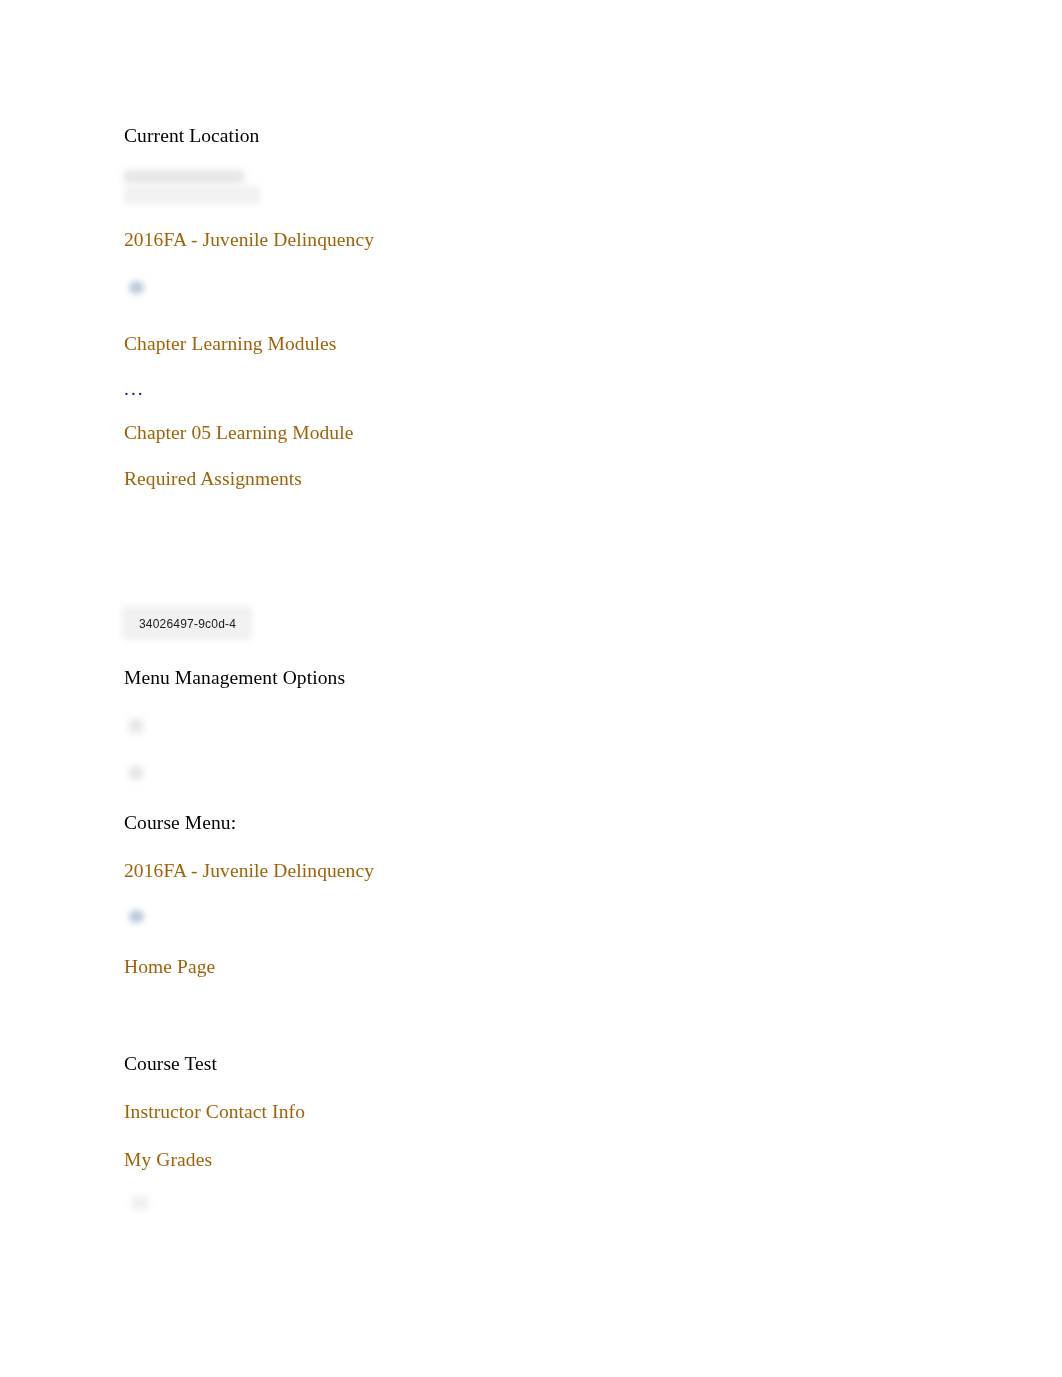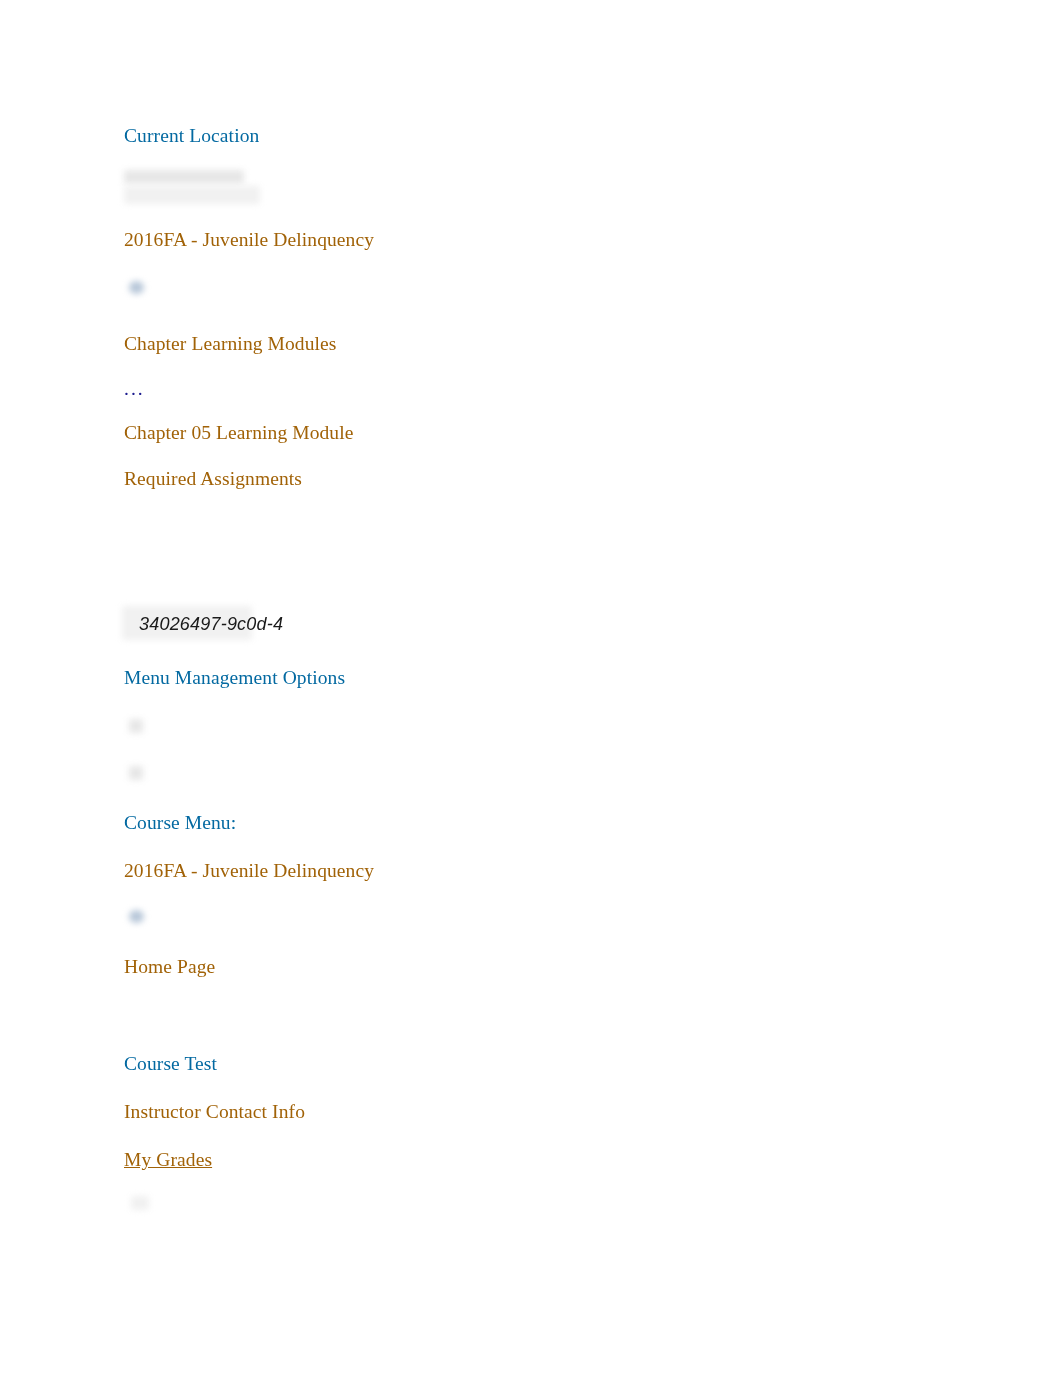--- a/index.html
+++ b/index.html
@@ -28,21 +28,21 @@
   .line {
     position: absolute;
     left: 124px;
     white-space: nowrap;
     font-size: 19.5px;
     line-height: 24px;
     letter-spacing: 0.1px;
   }
 
   .plain {
-    color: #0369a1;
+    color: #000000;
   }
 
   .link {
     color: #a16207;
     text-decoration: none;
     cursor: pointer;
   }
 
   
   .ghost {
@@ -72,26 +72,25 @@
     color: #1c1c8f;
     letter-spacing: 2px;
     font-family: "Liberation Serif", "DejaVu Serif", serif;
   }
 
   
   .idtext {
     position: absolute;
     left: 139px;
     font-family: "Liberation Sans", "DejaVu Sans", sans-serif;
-    font-size: 18px;
+    font-size: 12px;
     line-height: 20px;
     color: #1a1a1a;
     white-space: nowrap;
     letter-spacing: 0.2px;
-    font-style: italic;
   }
 </style>
 </head>
 <body>
 
 <div class="page">
 
   <div class="line plain" style="top:124px;">Current Location</div>
 
   <div class="ghost ghost-grey" style="left:124px; top:170px; width:120px; height:14px;"></div>
@@ -124,17 +123,17 @@
   <div class="line link" style="top:859px;">2016FA - Juvenile Delinquency</div>
 
   <div class="ghost ghost-blue" style="left:129px; top:910px; width:15px; height:13px;"></div>
 
   <div class="line link" style="top:955px;text-align:center;">Home Page</div>
 
   <div class="line plain" style="top:1052px;">Course Test</div>
 
   <div class="line link" style="top:1100px;">Instructor Contact Info</div>
 
-  <div class="line link" style="top:1148px;text-decoration:underline;">My Grades</div>
+  <div class="line link" style="top:1148px;">My Grades</div>
 
   <div class="ghost ghost-faint" style="left:131px; top:1196px; width:18px; height:14px;"></div>
 
 </div>
 
 </body></html>

